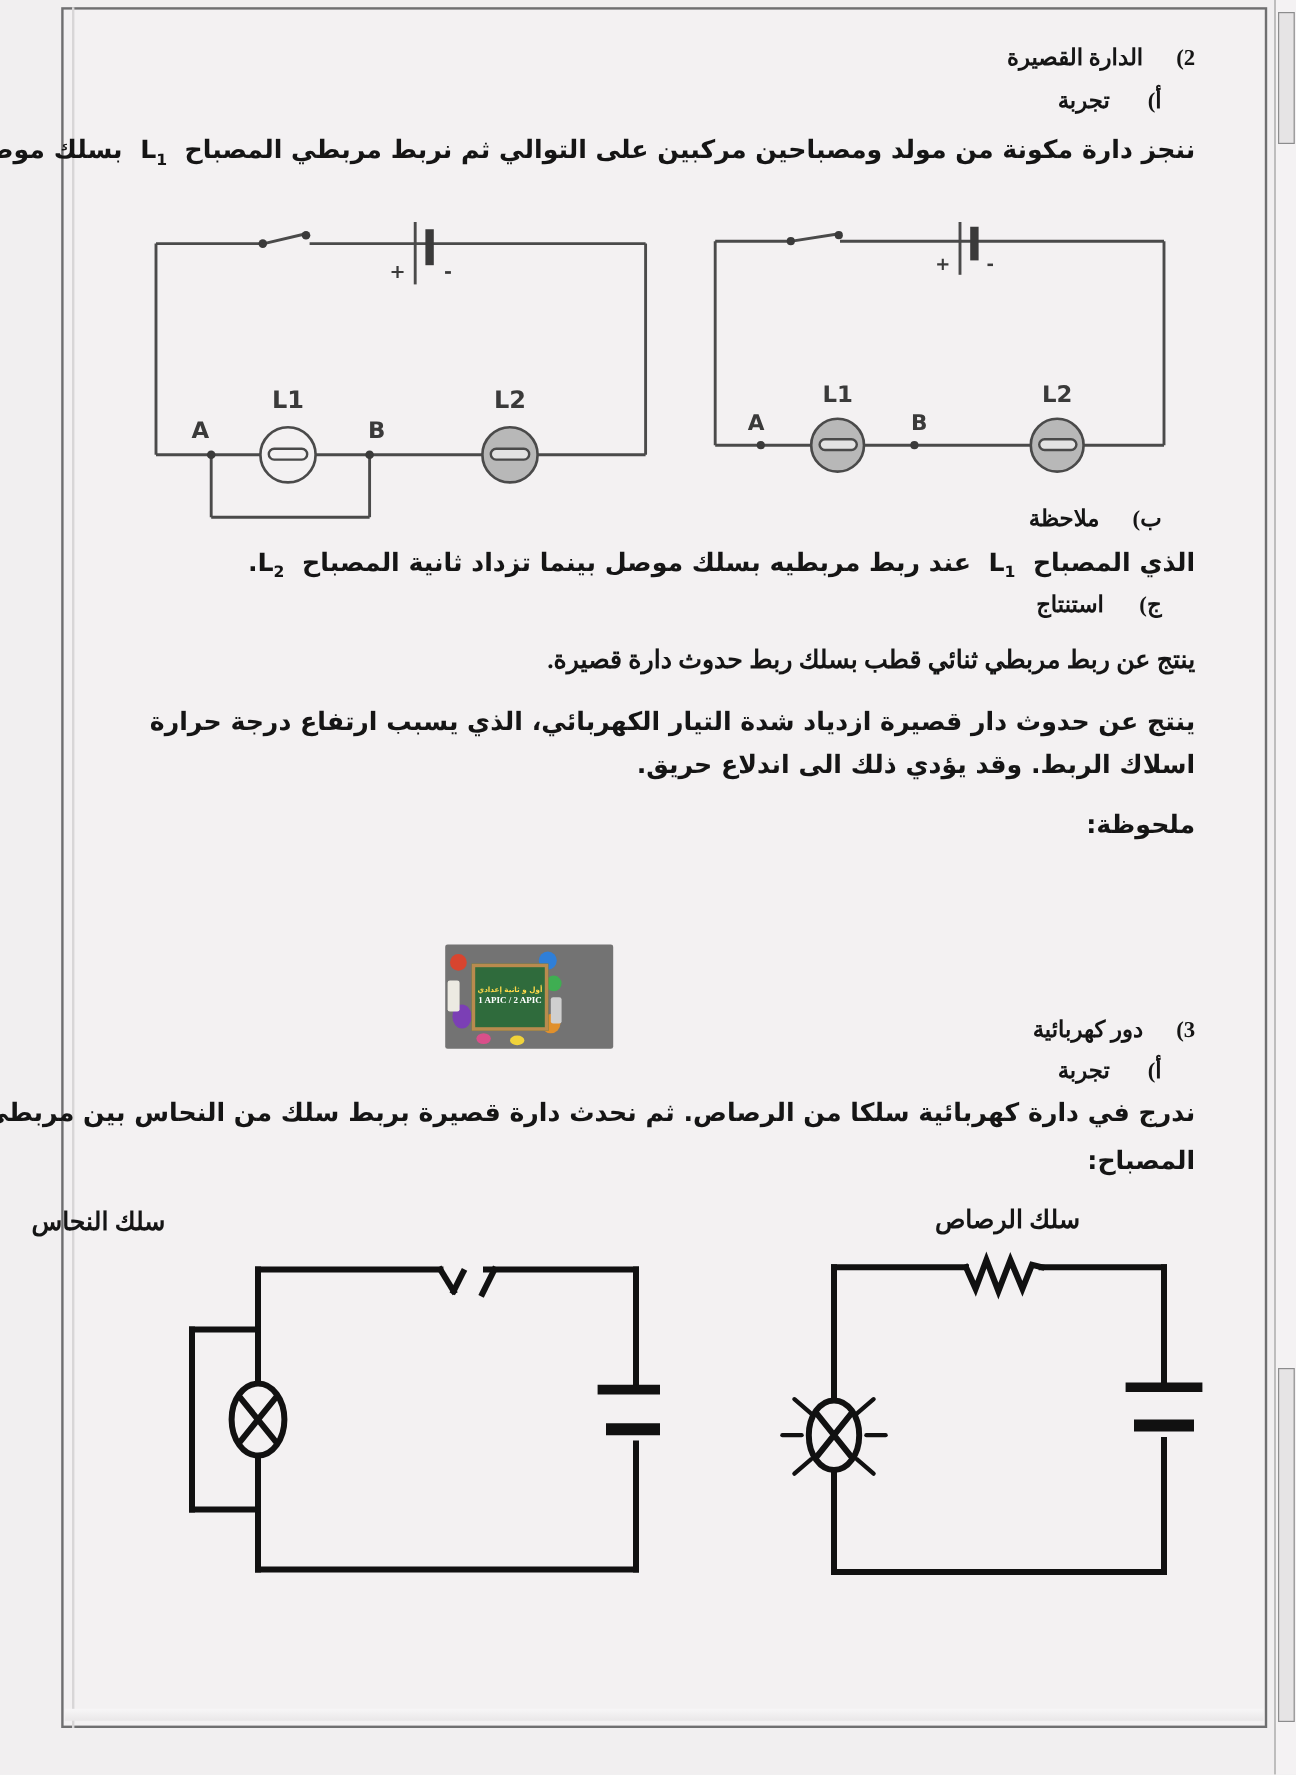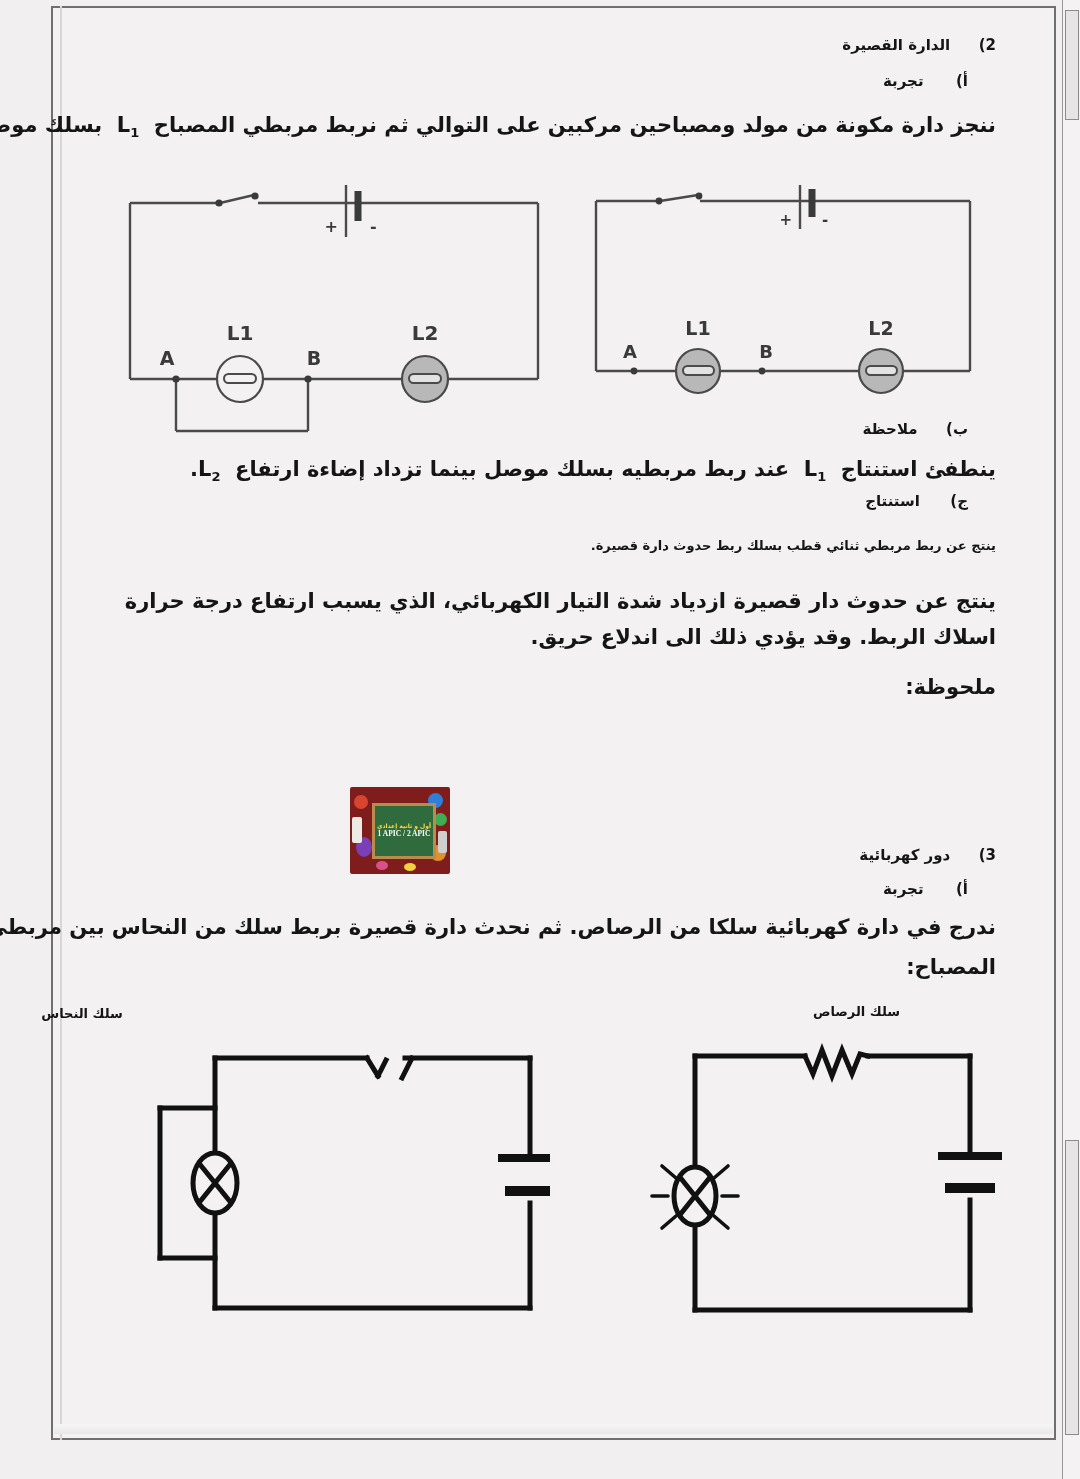--- a/index.html
+++ b/index.html
@@ -72,41 +72,42 @@
     direction: rtl;
     unicode-bidi: embed;
     text-align: right;
     color: #151515;
     font-family: "DejaVu Sans", "Liberation Sans", sans-serif;
     font-weight: bold;
     white-space: nowrap;
   }
   .rtl.wrapme { white-space: normal; }
 
-  .h-num   { font-size: 15px; letter-spacing: 0px; }
+  .h-num   { font-size: 19px; letter-spacing: 0px; font-family: Liberation Serif, serif; }
   .body-lg { font-size: 21px; }
-  .body-md { font-size: 13px; }
+  .body-md { font-size: 21px; font-family: Liberation Serif, serif; }
 
   .sub-l1 { font-size: 13px; vertical-align: sub; font-weight: bold; }
 
   
   .circuit {
     position: absolute;
   }
 
   
   .logo-box {
     position: absolute;
-    left: 350px;
+    left: 371px;
     top: 787px;
     width: 100px;
     height: 87px;
-    background: #7f1d1d;
+    background: #737373;
     overflow: hidden;
     border-radius: 2px;
+    padding-left: 40px;
   }
   .logo-board {
     position: absolute;
     left: 22px;
     top: 16px;
     width: 64px;
     height: 56px;
     background: #2f6b3c;
     border: 3px solid #b98b4e;
     box-sizing: border-box;
@@ -229,23 +230,23 @@
     <text x="178" y="173" font-family="DejaVu Sans, sans-serif" font-size="18" font-weight="bold" fill="#3a3a3a" text-anchor="middle">B</text>
   </svg>
 
   <div class="rtl h-num" style="right:112px; top:420px; width:220px;text-align:right;">
     <span>ب)</span>
     <span style="display:inline-block;width:18px;"></span>
     <span>ملاحظة</span>
   </div>
 
   <div class="rtl body-lg" style="right:84px; top:457px; width:920px;">
-    <span>ينطفئ استنتاج</span>
+    <span>الذي المصباح</span>
     <span>&nbsp;L<span class="sub-l1">1</span>&nbsp;</span>
-    <span>عند ربط مربطيه بسلك موصل بينما تزداد إضاءة ارتفاع</span>
+    <span>عند ربط مربطيه بسلك موصل بينما تزداد ثانية المصباح</span>
     <span>&nbsp;L<span class="sub-l1">2</span>.</span>
   </div>
 
   <div class="rtl h-num" style="right:112px; top:492px; width:230px;">
     <span>ج)</span>
     <span style="display:inline-block;width:20px;"></span>
     <span>استنتاج</span>
   </div>
 
   <div class="rtl body-md" style="right:84px; top:538px; width:920px;">ينتج عن ربط مربطي ثنائي قطب بسلك ربط حدوث دارة قصيرة.</div>

